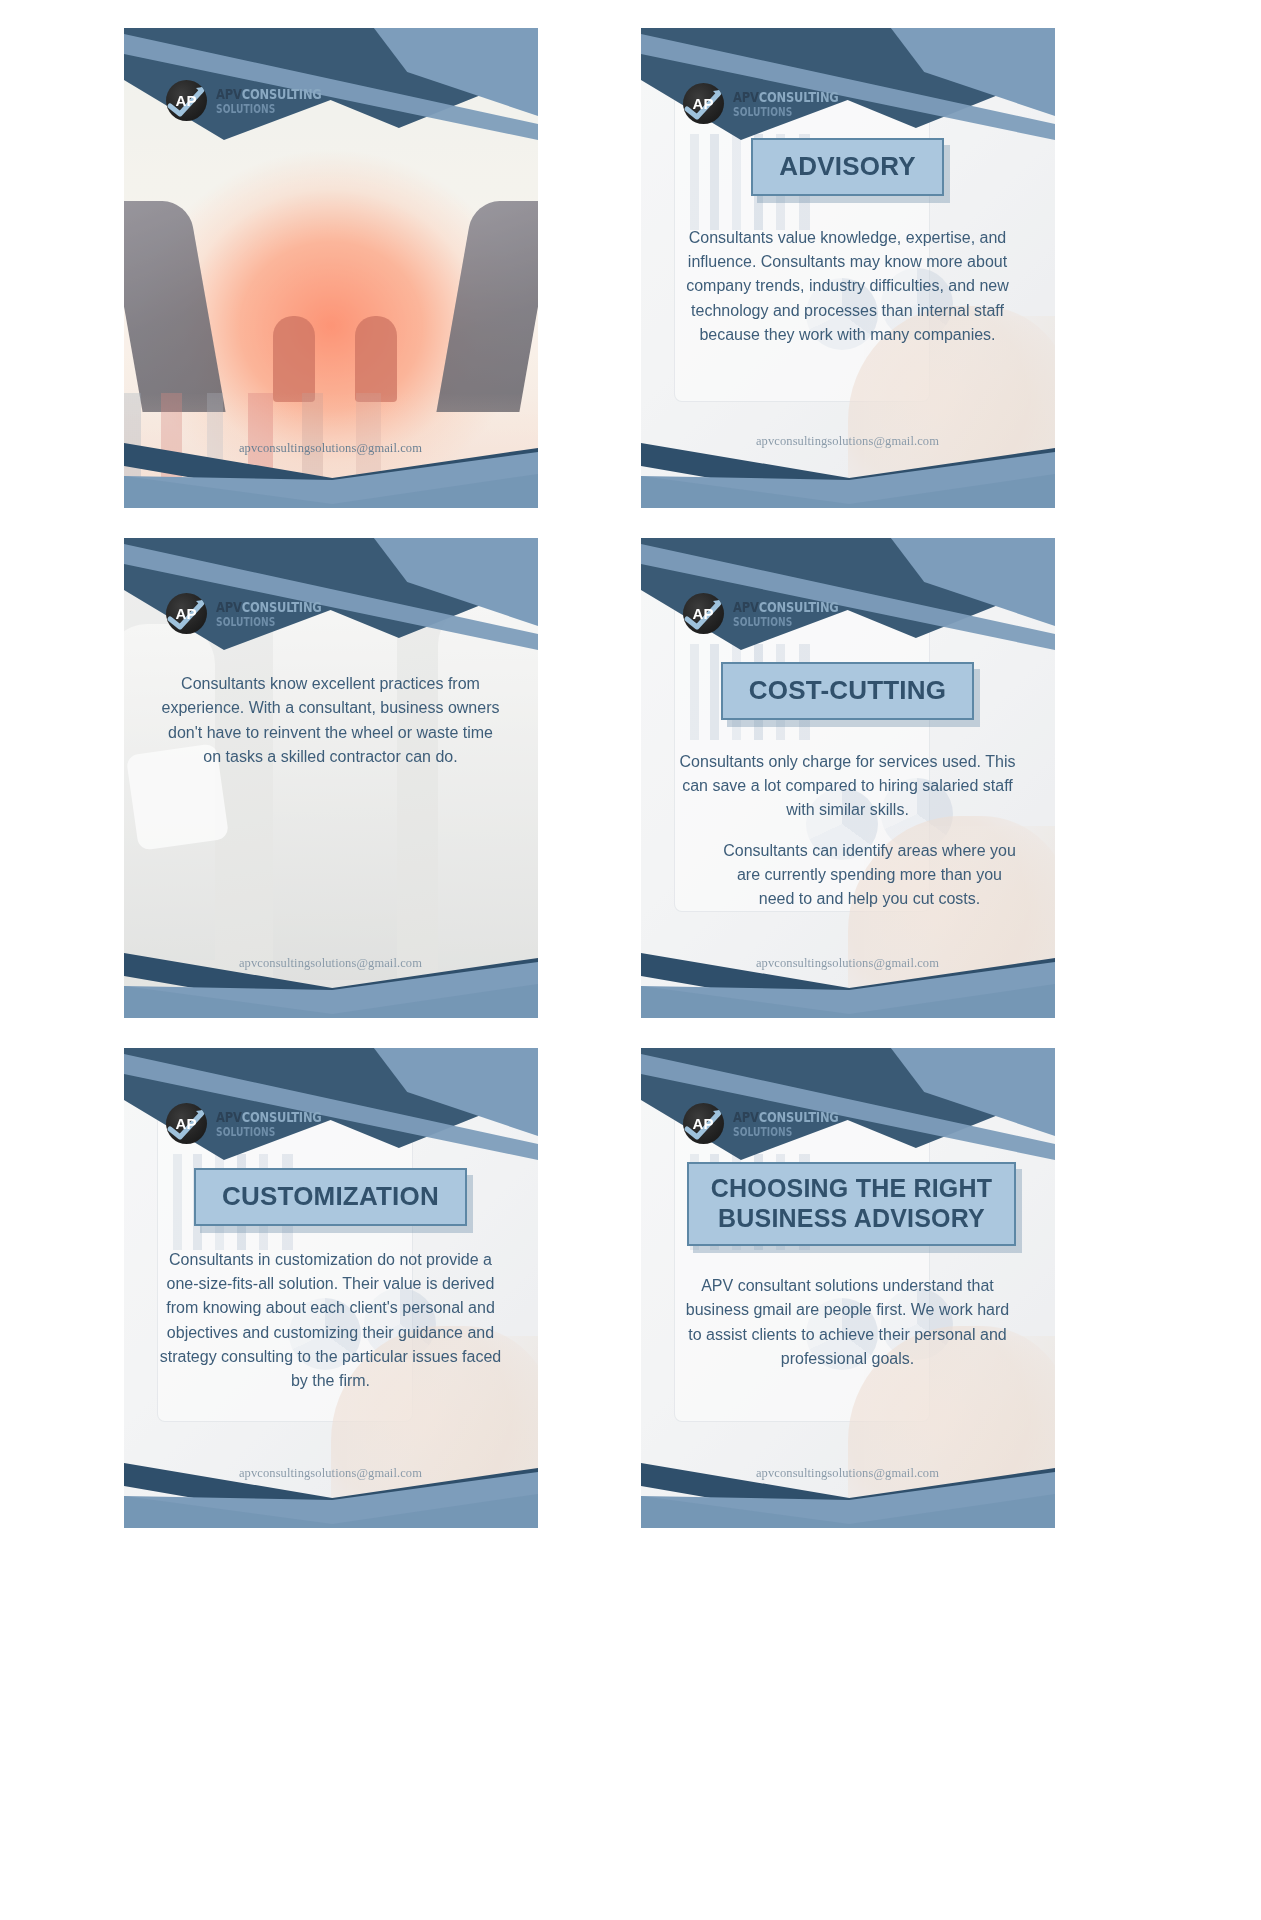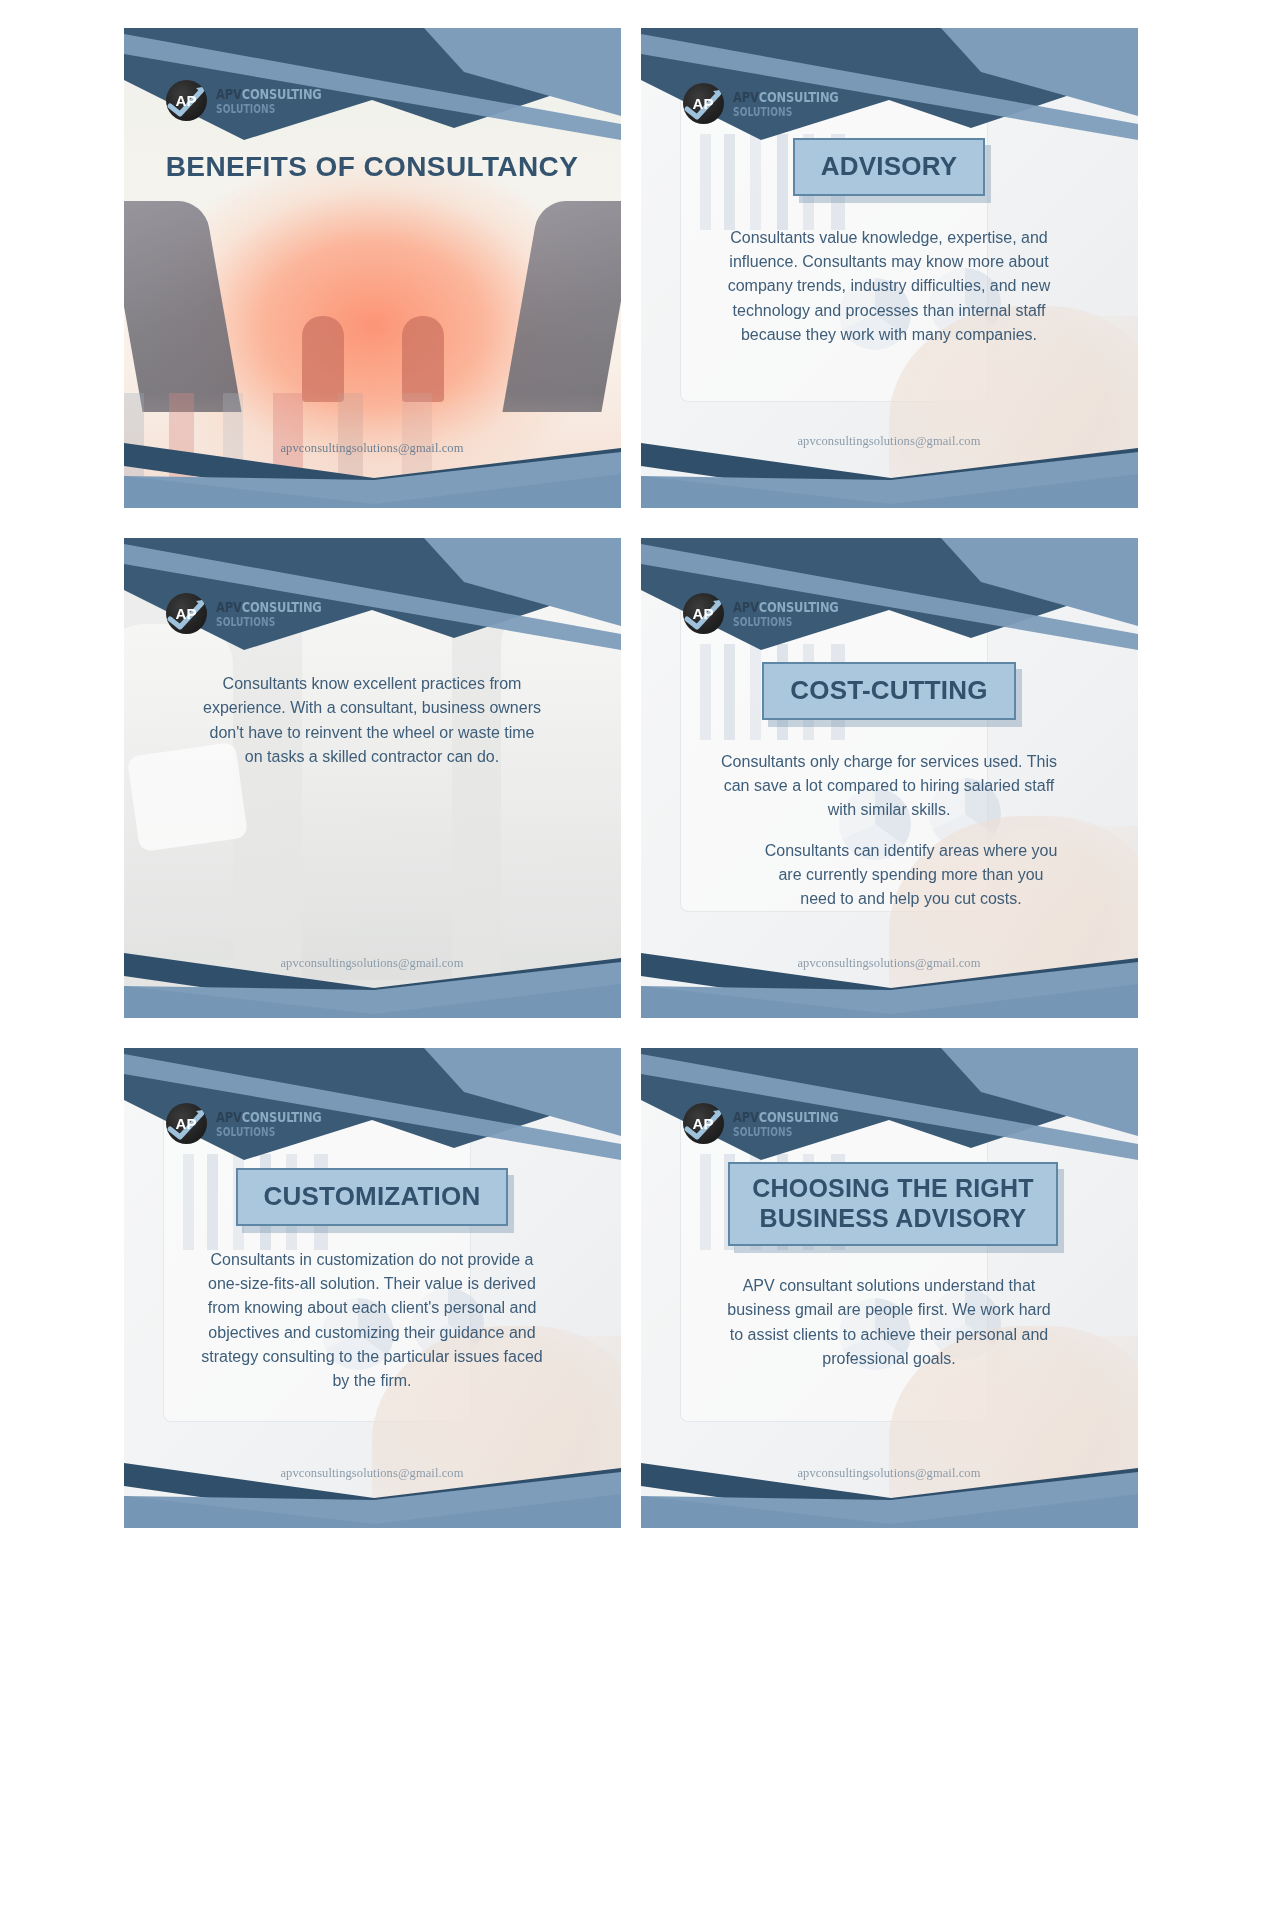--- a/index.html
+++ b/index.html
@@ -18,21 +18,21 @@
     grid-template-rows: 480px 480px 480px;
     column-gap: 20px;
     row-gap: 30px;
     padding: 28px 18px;
     justify-content: center;
   }
 
   
   .card {
     position: relative;
-    width: 497px;
+    width: 414px;
     height: 480px;
     overflow: hidden;
     background: #f2f2ef;
   }
 
   
   .photo {
     position: absolute;
     inset: 0;
     z-index: 0;
@@ -332,22 +332,20 @@
           </svg>
         </div>
         <div class="logo-words">
           <div class="logo-l1">
             <span class="a">APV</span><span class="b">CONSULTING</span>
           </div>
           <div class="logo-l2">SOLUTIONS</div>
         </div>
       </div>
 
-      <div class="hero-title">BENEFITS OF
-CONSULTANCY</div>
     </div>
 
     <div class="email">apvconsultingsolutions@gmail.com</div>
   </div>
 
   <div class="card card2">
     <div class="photo photo-dash">
       <div class="dash-screen"></div>
       <div class="dash-bars"></div>
       <div class="dash-pie1"></div>

